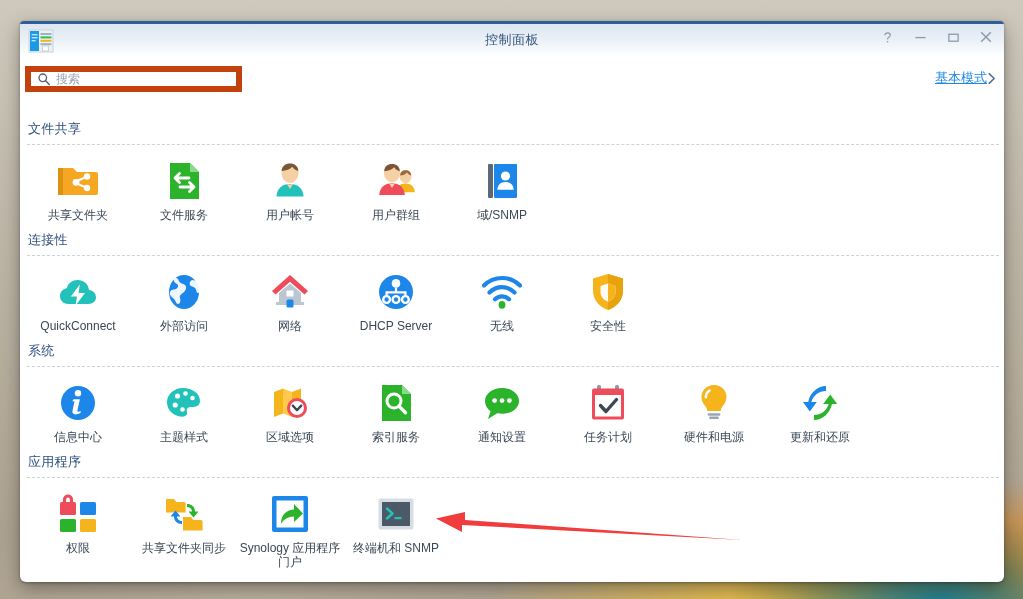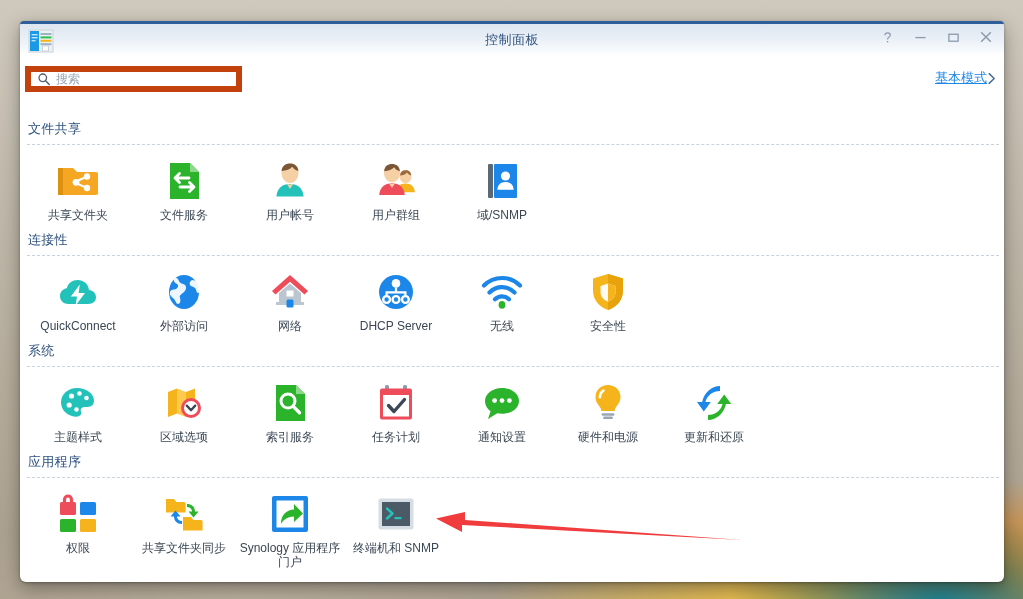--- a/index.html
+++ b/index.html
@@ -316,20 +316,30 @@
           </div>
 
         </div>
       </div>
 
       <div class="section">
         <div class="sec-title">系统</div>
         <div class="sec-rule"></div>
         <div class="tiles">
 
+          <div class="tile">
+            <div class="glyph">
+              <svg viewBox="0 0 46 46">
+                <circle cx="23" cy="23" r="17" fill="#1c87e8"></circle>
+                <circle cx="23" cy="13.2" r="3.2" fill="#fff"></circle>
+                <path d="M18.6 19.2h6.3l-2.5 11.4c-.2 1 .3 1.3 1 1.1l2.4-.8-.4 2.2c-1.6.8-3.3 1.3-4.8 1.3-2.6 0-3.6-1.4-3.1-3.8l2-9.3h-2.3z" fill="#fff"></path>
+              </svg>
+            </div>
+            <div class="cap">信息中心</div>
+          </div>
 
           <div class="tile">
             <div class="glyph">
               <svg viewBox="0 0 46 46">
                 <path d="M22 8c9.4 0 17 5.6 17 12.8 0 4.4-3.4 6.2-6.5 6.2h-3c-2.3 0-3.8 1.4-3.8 3.3 0 1 .5 1.8.5 2.8 0 2.1-1.8 3.6-4.4 3.6C12.9 36.7 6 30.3 6 22.2 6 14.2 13.2 8 22 8z" fill="#22c2ba"></path>
                 <circle cx="16.5" cy="16" r="2.6" fill="#fff"></circle>
                 <circle cx="24.5" cy="13.5" r="2.3" fill="#fff"></circle>
                 <circle cx="31.5" cy="18" r="2.3" fill="#fff"></circle>
                 <circle cx="14.2" cy="25" r="2.6" fill="#fff"></circle>
                 <circle cx="21.5" cy="29.5" r="2.3" fill="#fff"></circle>
@@ -360,45 +370,45 @@
                 <circle cx="21" cy="21" r="7" fill="none" stroke="#fff" stroke-width="3"></circle>
                 <path d="M26.2 26.4 L32.5 32.8" stroke="#fff" stroke-width="3.4" stroke-linecap="round"></path>
               </svg>
             </div>
             <div class="cap">索引服务</div>
           </div>
 
           <div class="tile">
             <div class="glyph">
               <svg viewBox="0 0 46 46">
+                <path d="M23 8c9.4 0 17 5.8 17 12.9S32.4 33.8 23 33.8c-1.6 0-3.2-.2-4.7-.5L9 39l2.6-7.8C8.1 28.6 6 25 6 20.9 6 13.8 13.6 8 23 8z" fill="#2bb32b"></path>
+                <circle cx="15.6" cy="20.6" r="2.4" fill="#fff"></circle>
+                <circle cx="23" cy="20.6" r="2.4" fill="#fff"></circle>
+                <circle cx="30.4" cy="20.6" r="2.4" fill="#fff"></circle>
+              </svg>
+            </div>
+            <div class="cap">通知设置</div>
+          </div>
+
+          <div class="tile">
+            <div class="glyph">
+              <svg viewBox="0 0 46 46">
                 <rect x="12" y="5" width="4" height="6" rx="1.6" fill="#8b9bad"></rect>
                 <rect x="30" y="5" width="4" height="6" rx="1.6" fill="#8b9bad"></rect>
                 <rect x="7" y="8.5" width="32" height="31" rx="2" fill="#ee4c5a"></rect>
                 <rect x="10" y="15" width="26" height="21.5" fill="#fff"></rect>
                 <path d="M15.5 25.5 L21 31.5 L31.5 19.5" fill="none" stroke="#3b4754" stroke-width="3.4" stroke-linecap="round" stroke-linejoin="round"></path>
               </svg>
             </div>
             <div class="cap">任务计划</div>
           </div>
 
           <div class="tile">
             <div class="glyph">
               <svg viewBox="0 0 46 46">
-                <path d="M23 8c9.4 0 17 5.8 17 12.9S32.4 33.8 23 33.8c-1.6 0-3.2-.2-4.7-.5L9 39l2.6-7.8C8.1 28.6 6 25 6 20.9 6 13.8 13.6 8 23 8z" fill="#2bb32b"></path>
-                <circle cx="15.6" cy="20.6" r="2.4" fill="#fff"></circle>
-                <circle cx="23" cy="20.6" r="2.4" fill="#fff"></circle>
-                <circle cx="30.4" cy="20.6" r="2.4" fill="#fff"></circle>
-              </svg>
-            </div>
-            <div class="cap">通知设置</div>
-          </div>
-
-          <div class="tile">
-            <div class="glyph">
-              <svg viewBox="0 0 46 46">
                 <path d="M23 5c7.2 0 12.5 5.2 12.5 12 0 5.2-3.2 8-4.7 10.5-.8 1.3-1 2.4-1 3.6H16.2c0-1.2-.2-2.3-1-3.6-1.5-2.5-4.7-5.3-4.7-10.5 0-6.8 5.3-12 12.5-12z" fill="#f5b31c"></path>
                 <path d="M18.5 10.5c-2.2 1.5-3.6 4-3.6 6.7" fill="none" stroke="#fff" stroke-width="2.6" stroke-linecap="round"></path>
                 <rect x="16.6" y="33.2" width="12.8" height="2.5" rx="1.2" fill="#9aa6b4"></rect>
                 <rect x="18.2" y="36.6" width="9.6" height="2.5" rx="1.2" fill="#9aa6b4"></rect>
               </svg>
             </div>
             <div class="cap">硬件和电源</div>
           </div>
 
 

